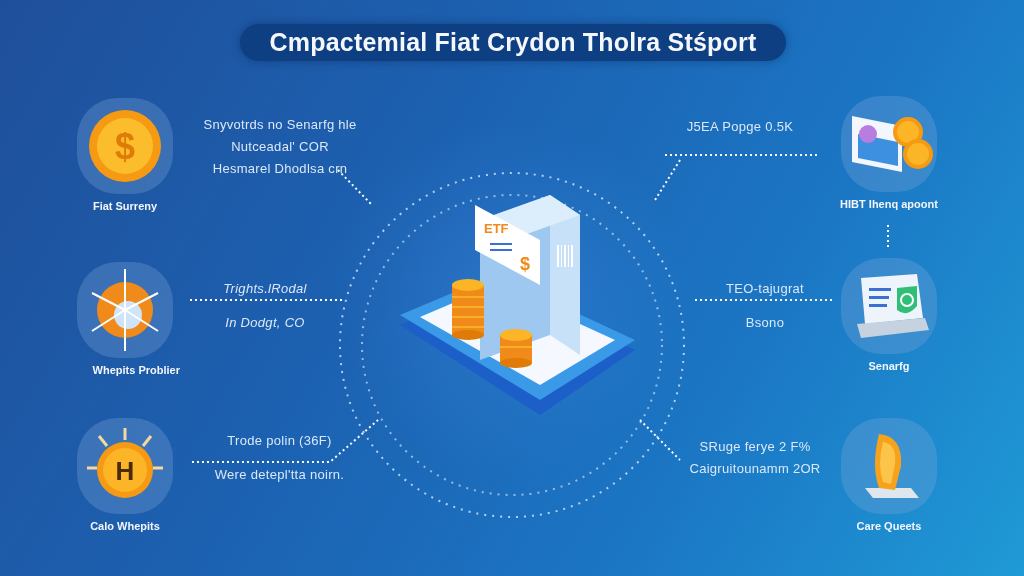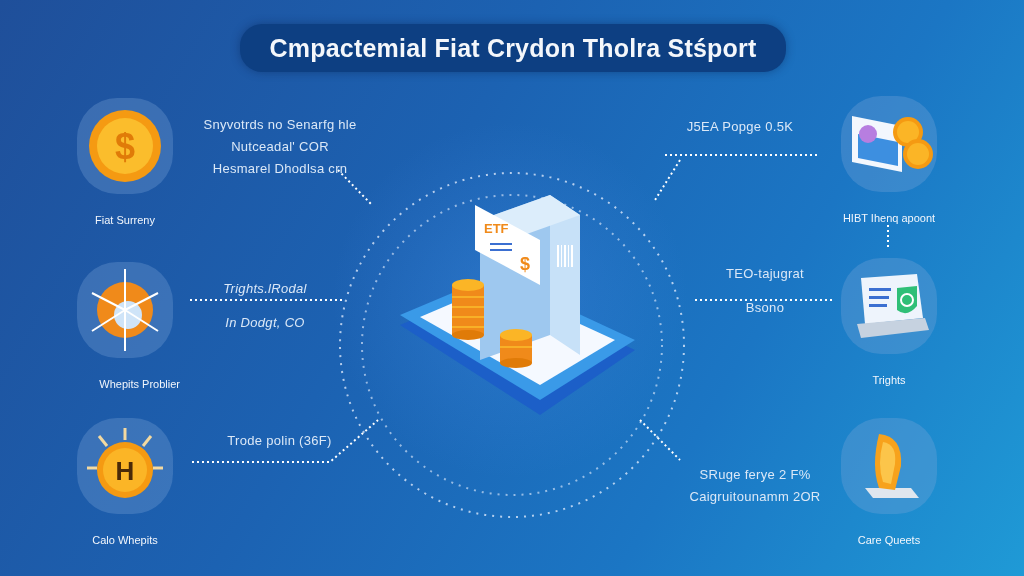--- a/index.html
+++ b/index.html
@@ -4,33 +4,33 @@
 <style>
   * { box-sizing: border-box; margin: 0; padding: 0; }
   html, body { width: 1024px; height: 576px; overflow: hidden; }
   body {
     font-family: "Liberation Sans", sans-serif;
     background: linear-gradient(120deg, #1f4f9a 0%, #1c62b2 40%, #1b76c4 70%, #1f9ad6 100%);
     position: relative; color: #fff;
   }
   .glow { position:absolute; border-radius:50%; pointer-events:none; }
   .title-pill {
-    position:absolute; left:240px; top:24px; width:546px; height:48px;
+    position:absolute; left:240px; top:24px; width:546px; height:37px;
     background:#0d3f82; border-radius:22px;
     display:flex; align-items:center; justify-content:center;
     font-weight:bold; font-size:25px; color:#f4f7fb; letter-spacing:0.2px;
     box-shadow: 0 0 10px rgba(0,20,60,0.35);
   }
   .node { position:absolute; width:110px; text-align:center; }
   .node .bubble {
     width:96px; height:96px; margin:0 auto; border-radius:42%;
     background: rgba(130,170,220,0.30);
     display:flex; align-items:center; justify-content:center; position:relative;
   }
-  .node .label { font-size:11px; color:#f2f6fc; margin-top:20px; font-weight:normal; }
+  .node .label { font-size:11px; color:#f2f6fc; margin-top:6px; font-weight:bold; }
   .desc { position:absolute; font-size:13px; color:#dbe8f7; line-height:22px; text-align:center; letter-spacing:0.3px; }
   svg.overlay { position:absolute; left:0; top:0; }
 </style>
 </head>
 <body>
 
 <div class="glow" style="left:330px;top:120px;width:360px;height:360px;background:radial-gradient(circle, rgba(70,140,230,0.35), rgba(30,80,160,0) 70%);"></div>
 
 <div class="title-pill">Cmpactemial Fiat Crydon Tholra Stśport</div>
 
@@ -101,20 +101,21 @@
       <circle cx="42" cy="46" r="28" fill="#f59a12"></circle>
       <circle cx="42" cy="46" r="22" fill="#fbb526"></circle>
       <text x="42" y="56" text-anchor="middle" font-size="26" font-weight="bold" fill="#4a2a08" font-family="Liberation Sans, sans-serif">H</text>
     </svg>
   </div>
   <div class="label">Calo Whepits</div>
 </div>
 <div class="desc" style="left:192px;top:430px;width:175px;">
   <div>Trode polin (36F)</div>
   <div style="height:12px"></div>
+  <div>Were detepl'tta noirn.</div>
 </div>
 
 <div class="node" style="left:834px;top:96px;">
   <div class="bubble">
     <svg width="90" height="80" viewBox="0 0 90 80">
       <polygon points="8,12 58,22 58,68 8,58" fill="#f3f7fd"></polygon>
       <polygon points="14,30 54,38 54,62 14,54" fill="#3d8fe0"></polygon>
       <circle cx="24" cy="30" r="9" fill="#b77ee0"></circle>
       <circle cx="64" cy="28" r="15" fill="#f59a12"></circle>
         <circle cx="64" cy="28" r="11" fill="#fbb526"></circle>
@@ -133,39 +134,39 @@
     <svg width="84" height="80" viewBox="0 0 84 80">
       <polygon points="14,12 70,8 76,52 18,58" fill="#eef4fc"></polygon>
       <polygon points="10,58 78,52 82,64 14,72" fill="#c6d2e0"></polygon>
       <rect x="22" y="22" width="22" height="3" fill="#3b6fd1"></rect>
       <rect x="22" y="30" width="20" height="3" fill="#3b6fd1"></rect>
       <rect x="22" y="38" width="18" height="3" fill="#3b6fd1"></rect>
       <path d="M50 22 L70 20 L70 40 Q60 52 50 44 Z" fill="#2fbf77"></path>
       <circle cx="60" cy="34" r="6" fill="none" stroke="#fff" stroke-width="2"></circle>
     </svg>
   </div>
-  <div class="label">Trights</div>
-</div>
-<div class="desc" style="left:700px;top:263px;width:130px;text-align:center;">
+  <div class="label">Senarfg</div>
+</div>
+<div class="desc" style="left:700px;top:278px;width:130px;text-align:center;">
   <div>TEO-tajugrat</div>
   <div style="height:12px"></div>
   <div>Bsono</div>
 </div>
 
 <div class="node" style="left:834px;top:418px;">
   <div class="bubble">
     <svg width="80" height="80" viewBox="0 0 80 80">
       <polygon points="16,62 62,62 70,72 24,72" fill="#dfe6ee"></polygon>
       <path d="M30 8 Q54 10 52 40 L46 64 L30 62 Q22 40 30 8 Z" fill="#f7a21c"></path>
       <path d="M34 16 Q48 18 46 38 L42 58 L34 56 Q28 38 34 16 Z" fill="#fcc54a"></path>
     </svg>
   </div>
   <div class="label">Care Queets</div>
 </div>
-<div class="desc" style="left:680px;top:464px;width:150px;">
+<div class="desc" style="left:680px;top:436px;width:150px;">
   <div>SRuge ferye 2 F%</div>
   <div>Caigruitounamm 2OR</div>
 </div>
 
 <svg style="position:absolute;left:390px;top:185px;" width="250" height="240" viewBox="0 0 250 240">
 
   <polygon points="10,140 105,100 245,165 150,230" fill="#1c5fc8"></polygon>
   <polygon points="10,130 105,90 245,155 150,215" fill="#3a9ae8"></polygon>
   <polygon points="30,132 105,100 225,155 150,200" fill="#f5f9ff"></polygon>
 

